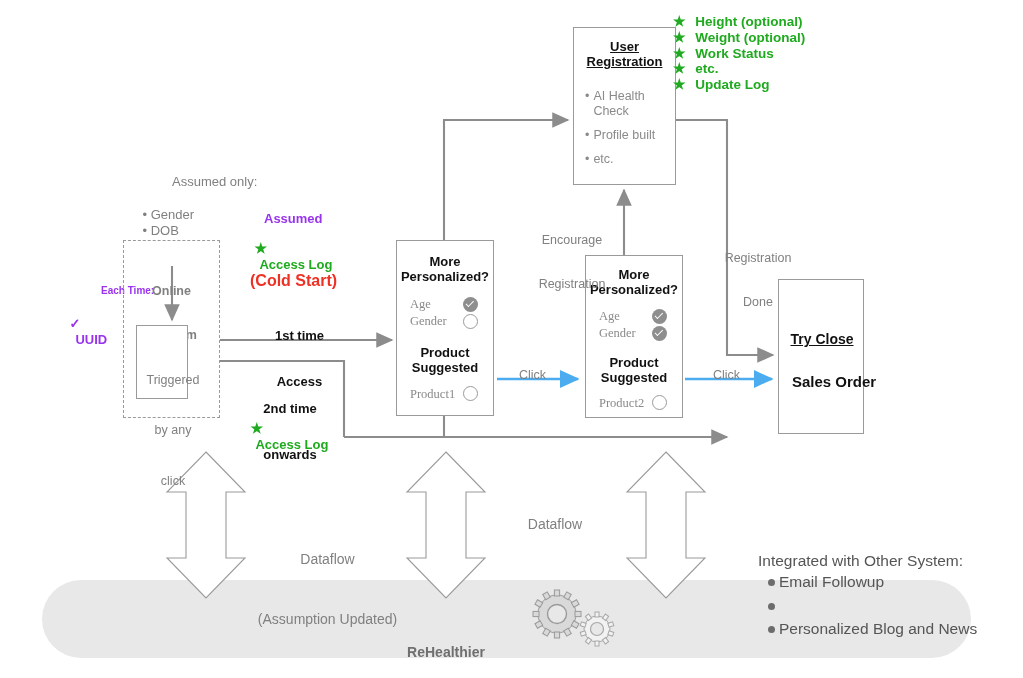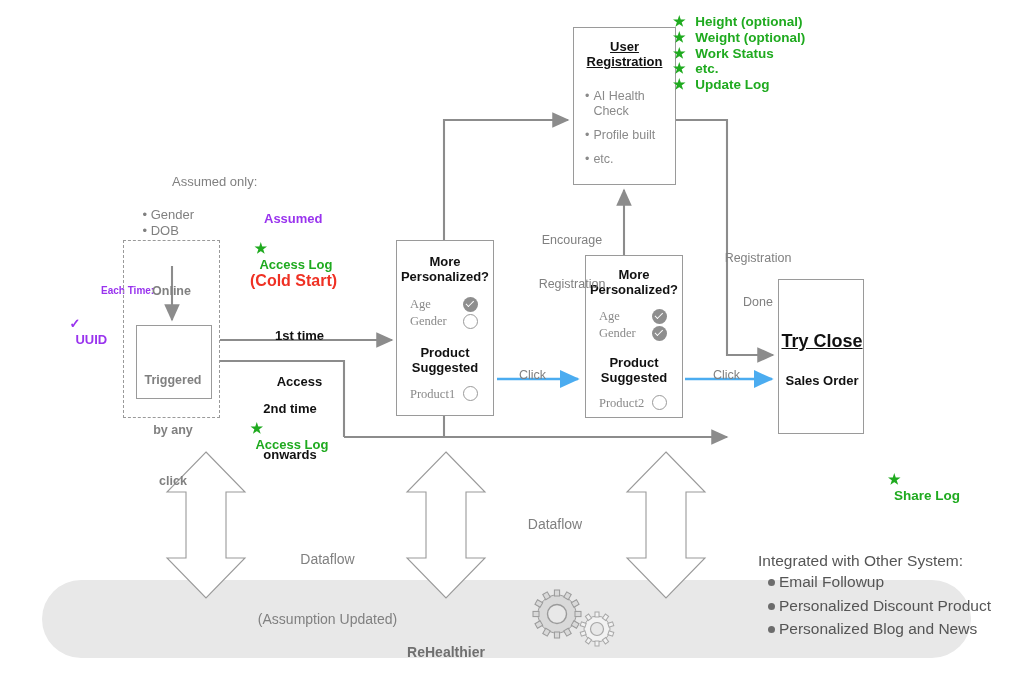--- a/index.html
+++ b/index.html
@@ -206,21 +206,21 @@
   <div class="t purple bold" style="left:55px;top:301px;font-size:13px;">
     <span>✓</span>
     <span style="margin-left:6px;">UUID</span>
   </div>
 
   <div class="dashbox" style="left:123px;top:240px;width:97px;height:178px;"></div>
   <div class="t gray ctr" style="left:123px;top:254px;width:97px;font-size:12.5px;font-weight:bold;">
     <div>Online</div>
     <div>Platform</div>
   </div>
-  <div class="box" style="left:136px;top:325px;width:76px;height:74px;font-weight:bold;">
+  <div class="box" style="left:136px;top:325px;width:52px;height:74px;">
     <div class="t gray ctr" style="left:0;top:12px;width:72px;font-size:12.5px;line-height:1.35;">
       <div>Triggered</div>
       <div>by any</div>
       <div>click</div>
     </div>
   </div>
 
   <div class="t red bold" style="left:250px;top:272px;font-size:16px;">(Cold Start)</div>
   <div class="t dark bold ctr" style="left:247px;top:297px;width:105px;font-size:13px;">
     <div>1st time</div>
@@ -329,61 +329,57 @@
       <span class="star">★</span>
       <span style="margin-left:6px;">etc.</span>
     </div>
     <div class="green bold" style="font-size:13.5px;line-height:14.8px;white-space:nowrap;">
       <span class="star">★</span>
       <span style="margin-left:6px;">Update Log</span>
     </div>
   </div>
 
   <div class="box" style="left:778px;top:279px;width:86px;height:155px;">
-    <div class="t dark bold uline ctr" style="left:0;top:51px;width:86px;font-size:18px;">Try Close</div>
-    <div class="t dark bold ctr" style="left:0;top:93px;width:86px;font-size:13px;">Sales Order</div>
+    <div class="t dark bold uline ctr" style="left:0;top:51px;width:86px;font-size:14px;">Try Close</div>
+    <div class="t dark bold ctr" style="left:12px;top:93px;width:86px;font-size:15px;">Sales Order</div>
   </div>
 
   <div class="t gray" style="left:519px;top:368px;font-size:12.5px;">Click</div>
   <div class="t gray" style="left:713px;top:368px;font-size:12.5px;">Click</div>
 
   <div class="t gray ctr" style="left:527px;top:203px;width:90px;font-size:12.5px;">
     <div>Encourage</div>
     <div>Registration</div>
   </div>
 
   <div class="t gray ctr" style="left:713px;top:221px;width:90px;font-size:12.5px;">
     <div>Registration</div>
     <div>Done</div>
   </div>
 
-  <div class="t green bold" style="left:873px;top:456px;font-size:13.5px;">
-    <span class="star">★</span>
-    <span style="margin-left:6px;">Share Log</span>
-  </div>
 
   <div class="t gray ctr" style="left:245px;top:508px;width:165px;font-size:14px;line-height:1.45;">
     <div>Dataflow</div>
     <div>(Assumption Updated)</div>
   </div>
   <div class="t gray ctr" style="left:490px;top:516px;width:130px;font-size:14px;">Dataflow</div>
 
   <div class="t ctr" style="left:372px;top:600px;width:148px;font-size:14px;color:#6f6f6f;font-weight:bold;line-height:1.5;">
     <div>ReHealthier</div>
     
   </div>
 
   <div id="integrated">
     <div class="head">Integrated with Other System:</div>
     <ul>
       <li>
         <span class="bdot"></span><span>Email Followup</span>
       </li>
       <li>
-        <span class="bdot"></span><span>Personalized Discount Product</span>
+        <span class="bdot"></span>
       </li>
       <li>
         <span class="bdot"></span><span>Personalized Blog and News</span>
       </li>
     </ul>
   </div>
 
 </div>
 
 </body></html>

